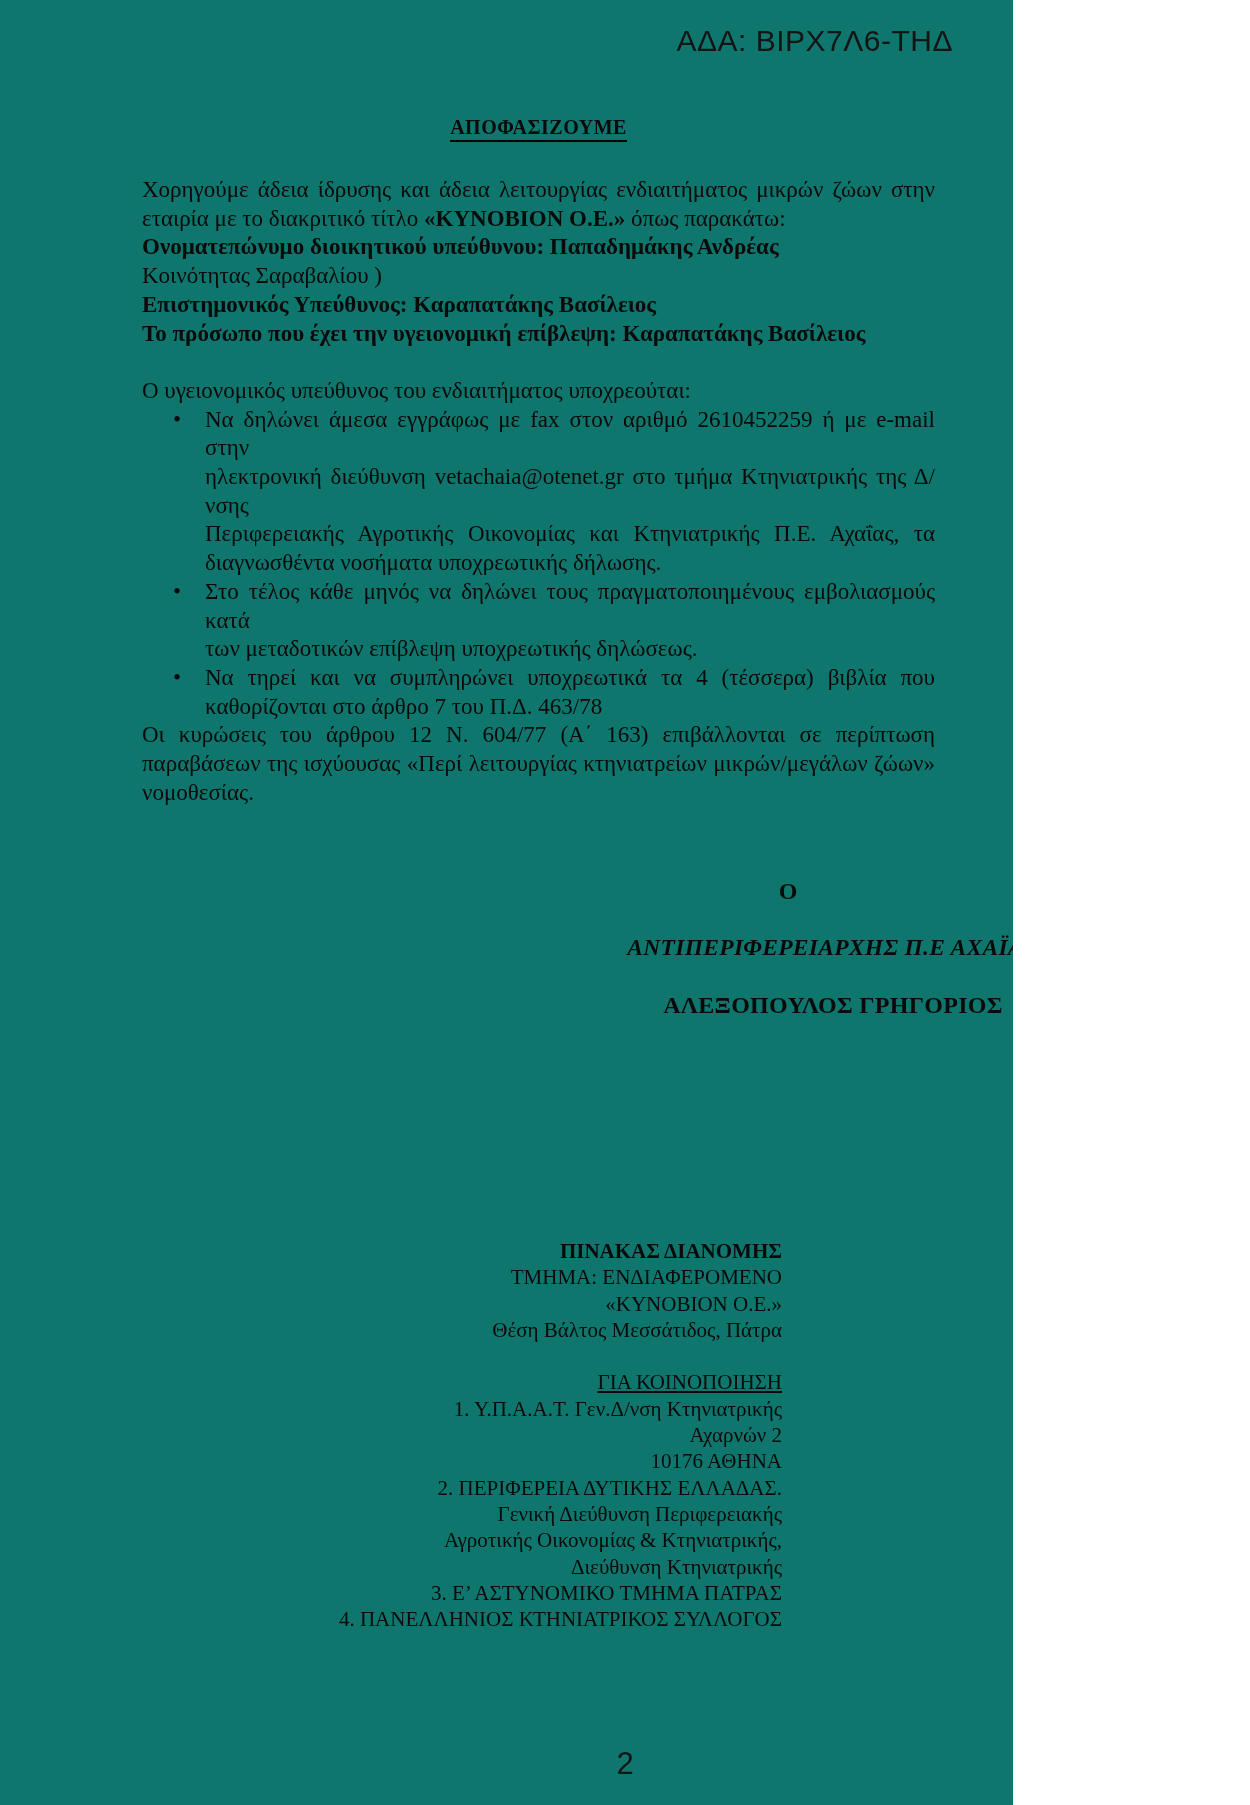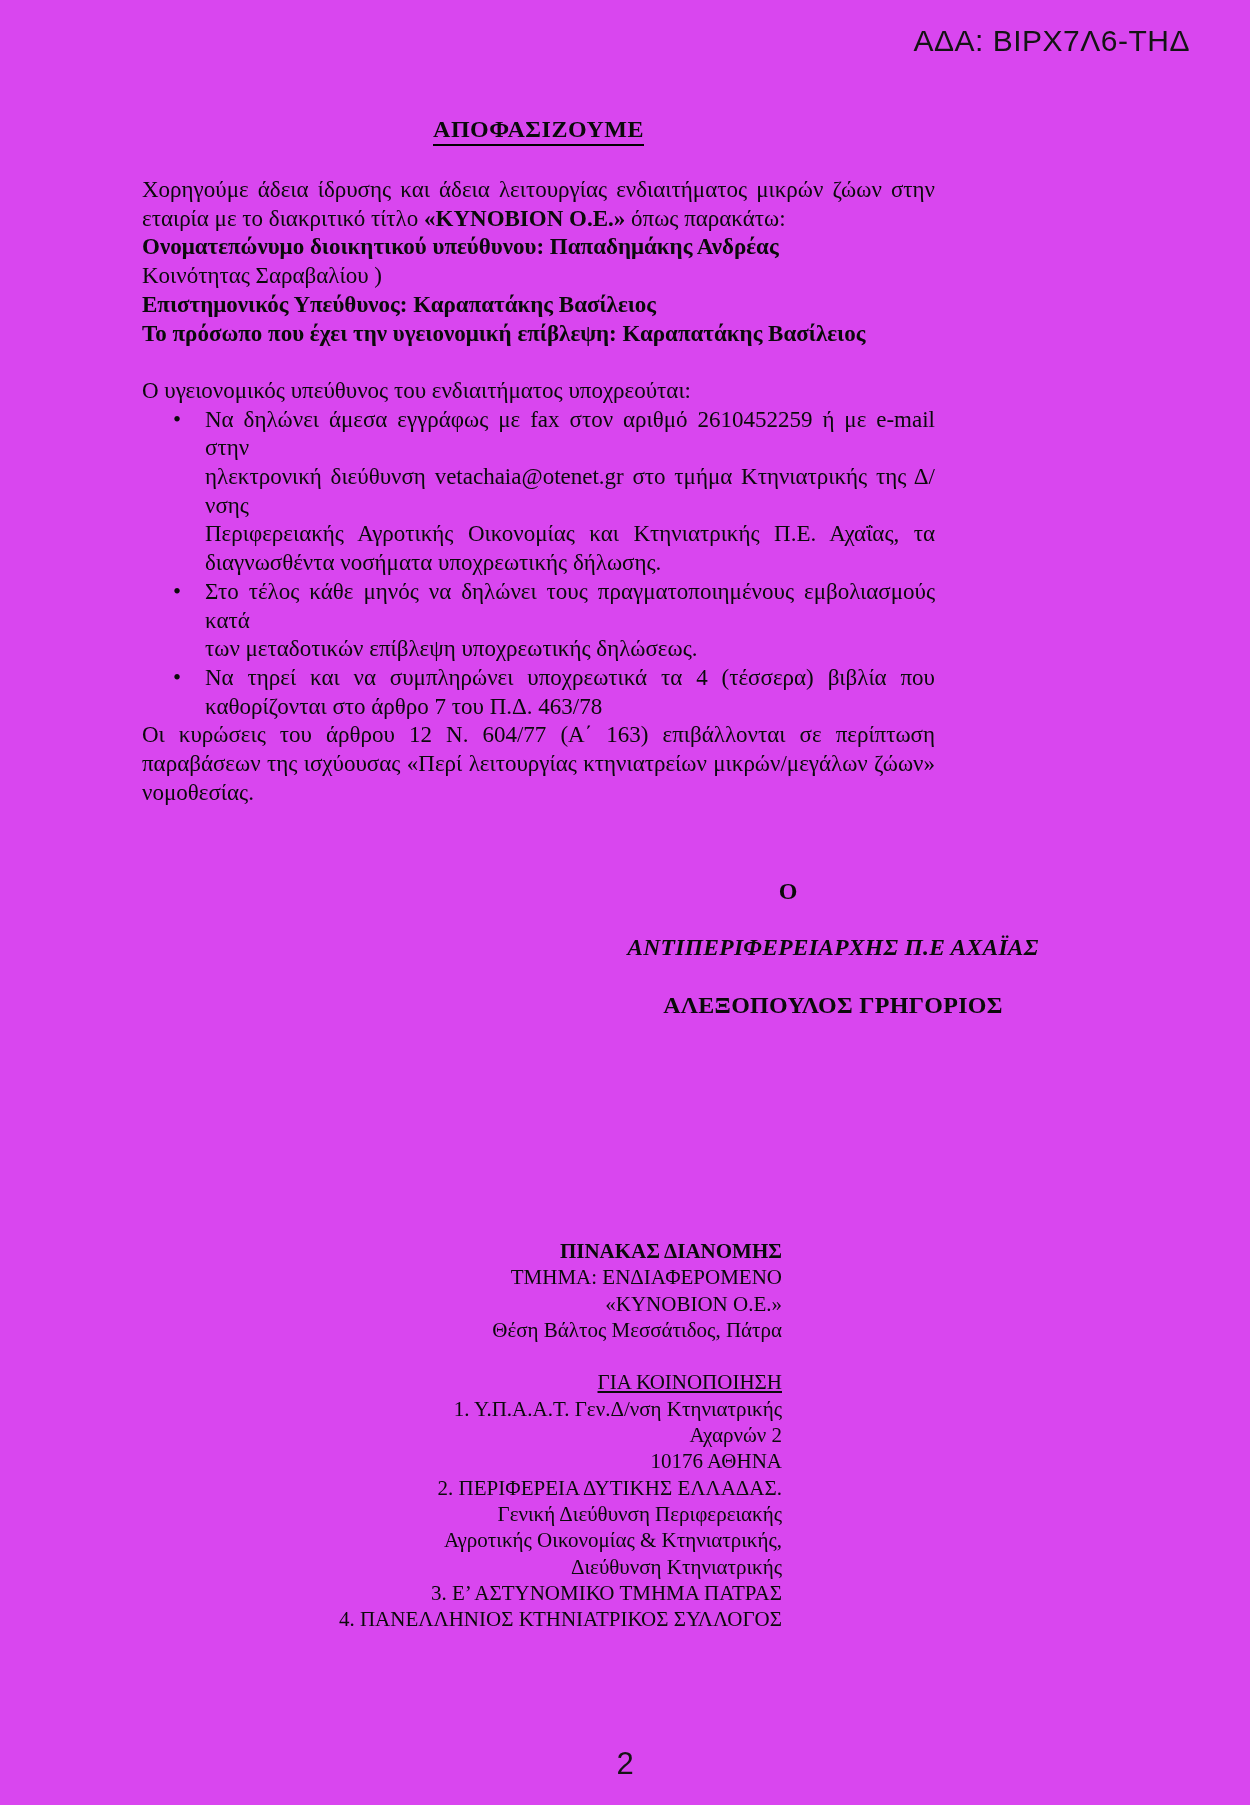--- a/index.html
+++ b/index.html
@@ -2,23 +2,23 @@
 <html><head>
 <meta charset="utf-8">
 <style>
   html, body {
     margin: 0;
     padding: 0;
     background: #ffffff;
   }
   .page {
     position: relative;
-    width: 1250px;
+    width: 1013px;
     height: 1805px;
-    background: #d946ef;
+    background: #0f766e;
     color: #0a0a0a;
     font-family: "Liberation Serif", serif;
     overflow: hidden;
   }
   
   .ada {
     position: absolute;
     top: 24px;
     right: 60px;
     font-family: "Liberation Sans", sans-serif;
@@ -30,21 +30,21 @@
   .title-wrap {
     position: absolute;
     left: 142px;
     top: 116px;
     width: 793px;
     text-align: center;
   }
   .title-text {
     display: inline-block;
     font-weight: bold;
-    font-size: 24px;
+    font-size: 20px;
     letter-spacing: 0.5px;
     border-bottom: 2.5px solid #000;
     padding-bottom: 1px;
   }
   
   .body-block {
     position: absolute;
     left: 142px;
     top: 176px;
     width: 793px;

